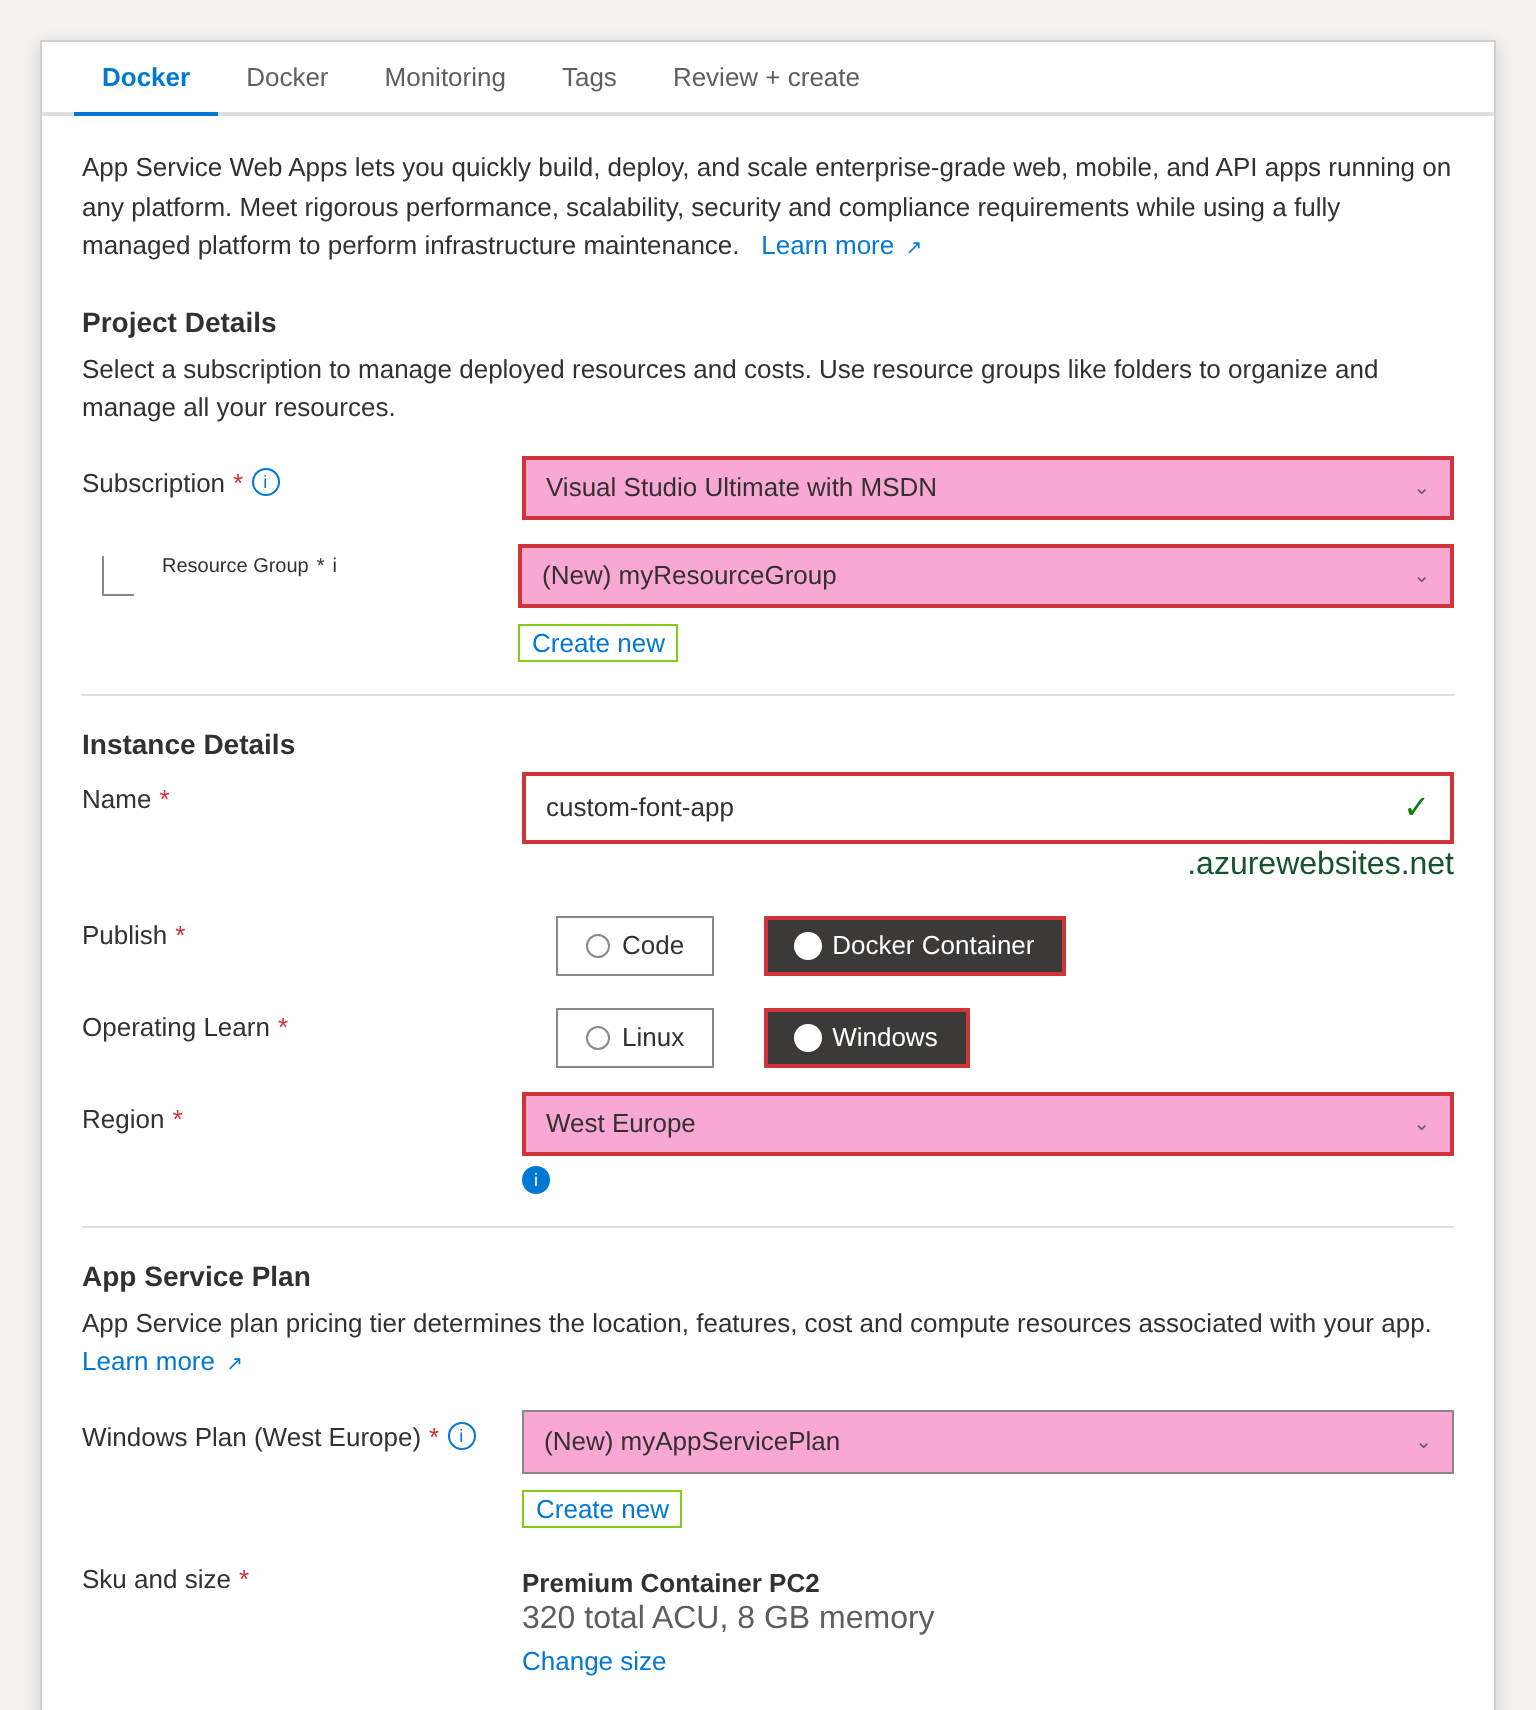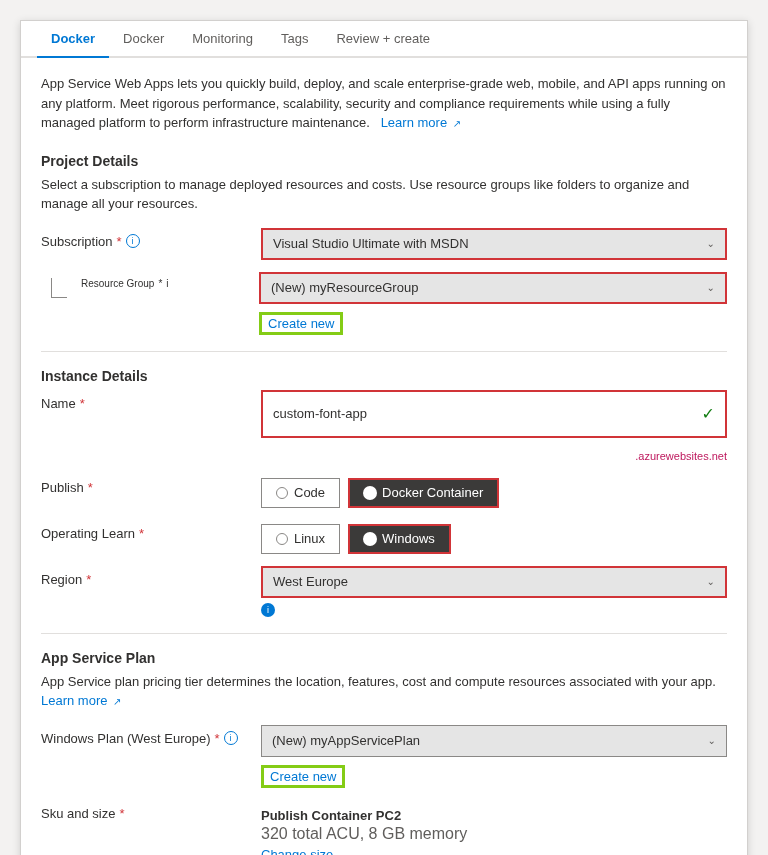--- a/index.html
+++ b/index.html
@@ -108,21 +108,21 @@
       cursor: pointer;
       flex-shrink: 0;
     }
     .form-control {
       flex: 1;
     }
     
     .dropdown {
       width: 100%;
       border: 1px solid #8a8886;
-      background: #e5e5e5;
+      background: #f9a8d4;
       padding: 5px 10px;
       font-size: 13px;
       color: #323130;
       display: flex;
       align-items: center;
       justify-content: space-between;
       cursor: pointer;
       height: 32px;
     }
     .dropdown.highlighted {
@@ -133,63 +133,64 @@
       font-size: 10px;
     }
     
     .text-input {
       width: 100%;
       border: 2px solid #d13438;
       background: #fff;
       padding: 5px 10px;
       font-size: 13px;
       color: #323130;
-      height: 48px;
+      height: 36px;
       display: flex;
       align-items: center;
       justify-content: space-between;
     }
     .text-input .check-icon {
       color: #107c10;
       font-size: 16px;
     }
     .suffix-text {
-      font-size: 11px;
-      color: #be185d;
+      font-size: 16px;
+      color: #14532d;
       text-align: right;
-      margin-top: 12px;
+      margin-top: 2px;
     }
     
     .create-new {
       color: #0078d4;
       font-size: 13px;
       cursor: pointer;
       margin-top: 4px;
       display: inline-block;
-      border: 3px solid #84cc16;
+      border: 1px solid #84cc16;
       padding: 1px 6px;
     }
     
     .radio-group {
       display: flex;
       gap: 8px;
       align-items: center;
       padding-top: 4px;
     }
     .radio-option {
       display: flex;
       align-items: center;
       border: 1px solid #8a8886;
       padding: 4px 14px;
       cursor: pointer;
       font-size: 13px;
       color: #323130;
       background: #fff;
       height: 30px;
       gap: 6px;
+      margin-left: 17px;
     }
     .radio-option.selected {
       background: #3b3a39;
       color: #fff;
       border: 2px solid #d13438;
     }
     .radio-circle {
       width: 12px;
       height: 12px;
       border-radius: 50%;
@@ -448,21 +449,21 @@
         </div>
       </div>
 
       <div class="form-row">
         <div class="form-label">
           <span>Sku and size</span>
           <span class="required">*</span>
         </div>
         <div class="form-control">
           <div class="sku-box">
-            <div class="sku-name">Publish Container PC2</div>
+            <div class="sku-name">Premium Container PC2</div>
             <div class="sku-details">320 total ACU, 8 GB memory</div>
             <a class="sku-change link">Change size</a>
           </div>
         </div>
       </div>
     </div>
 
   </div>
 
 </div>

